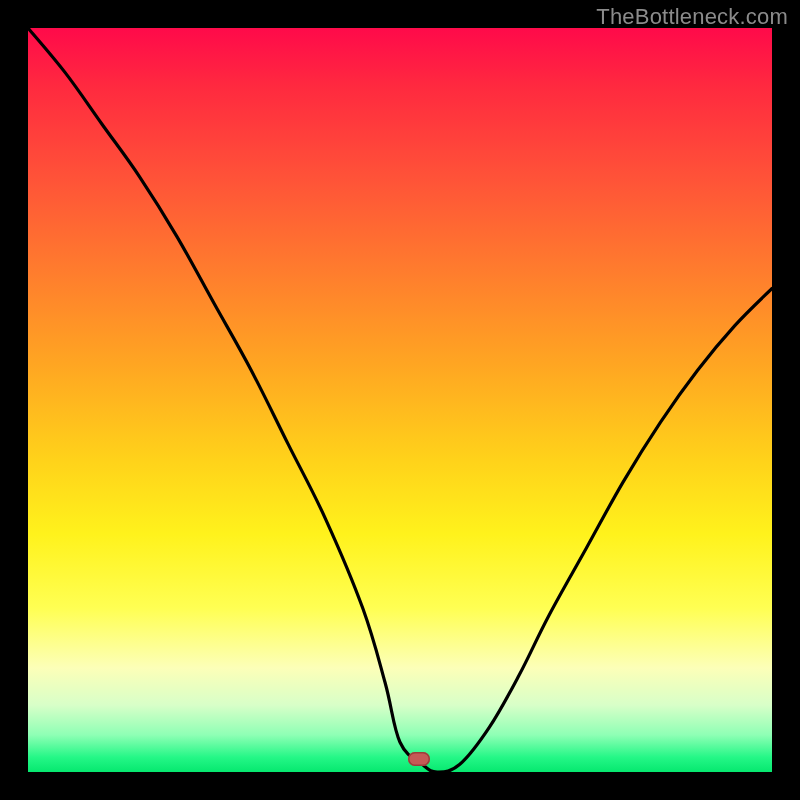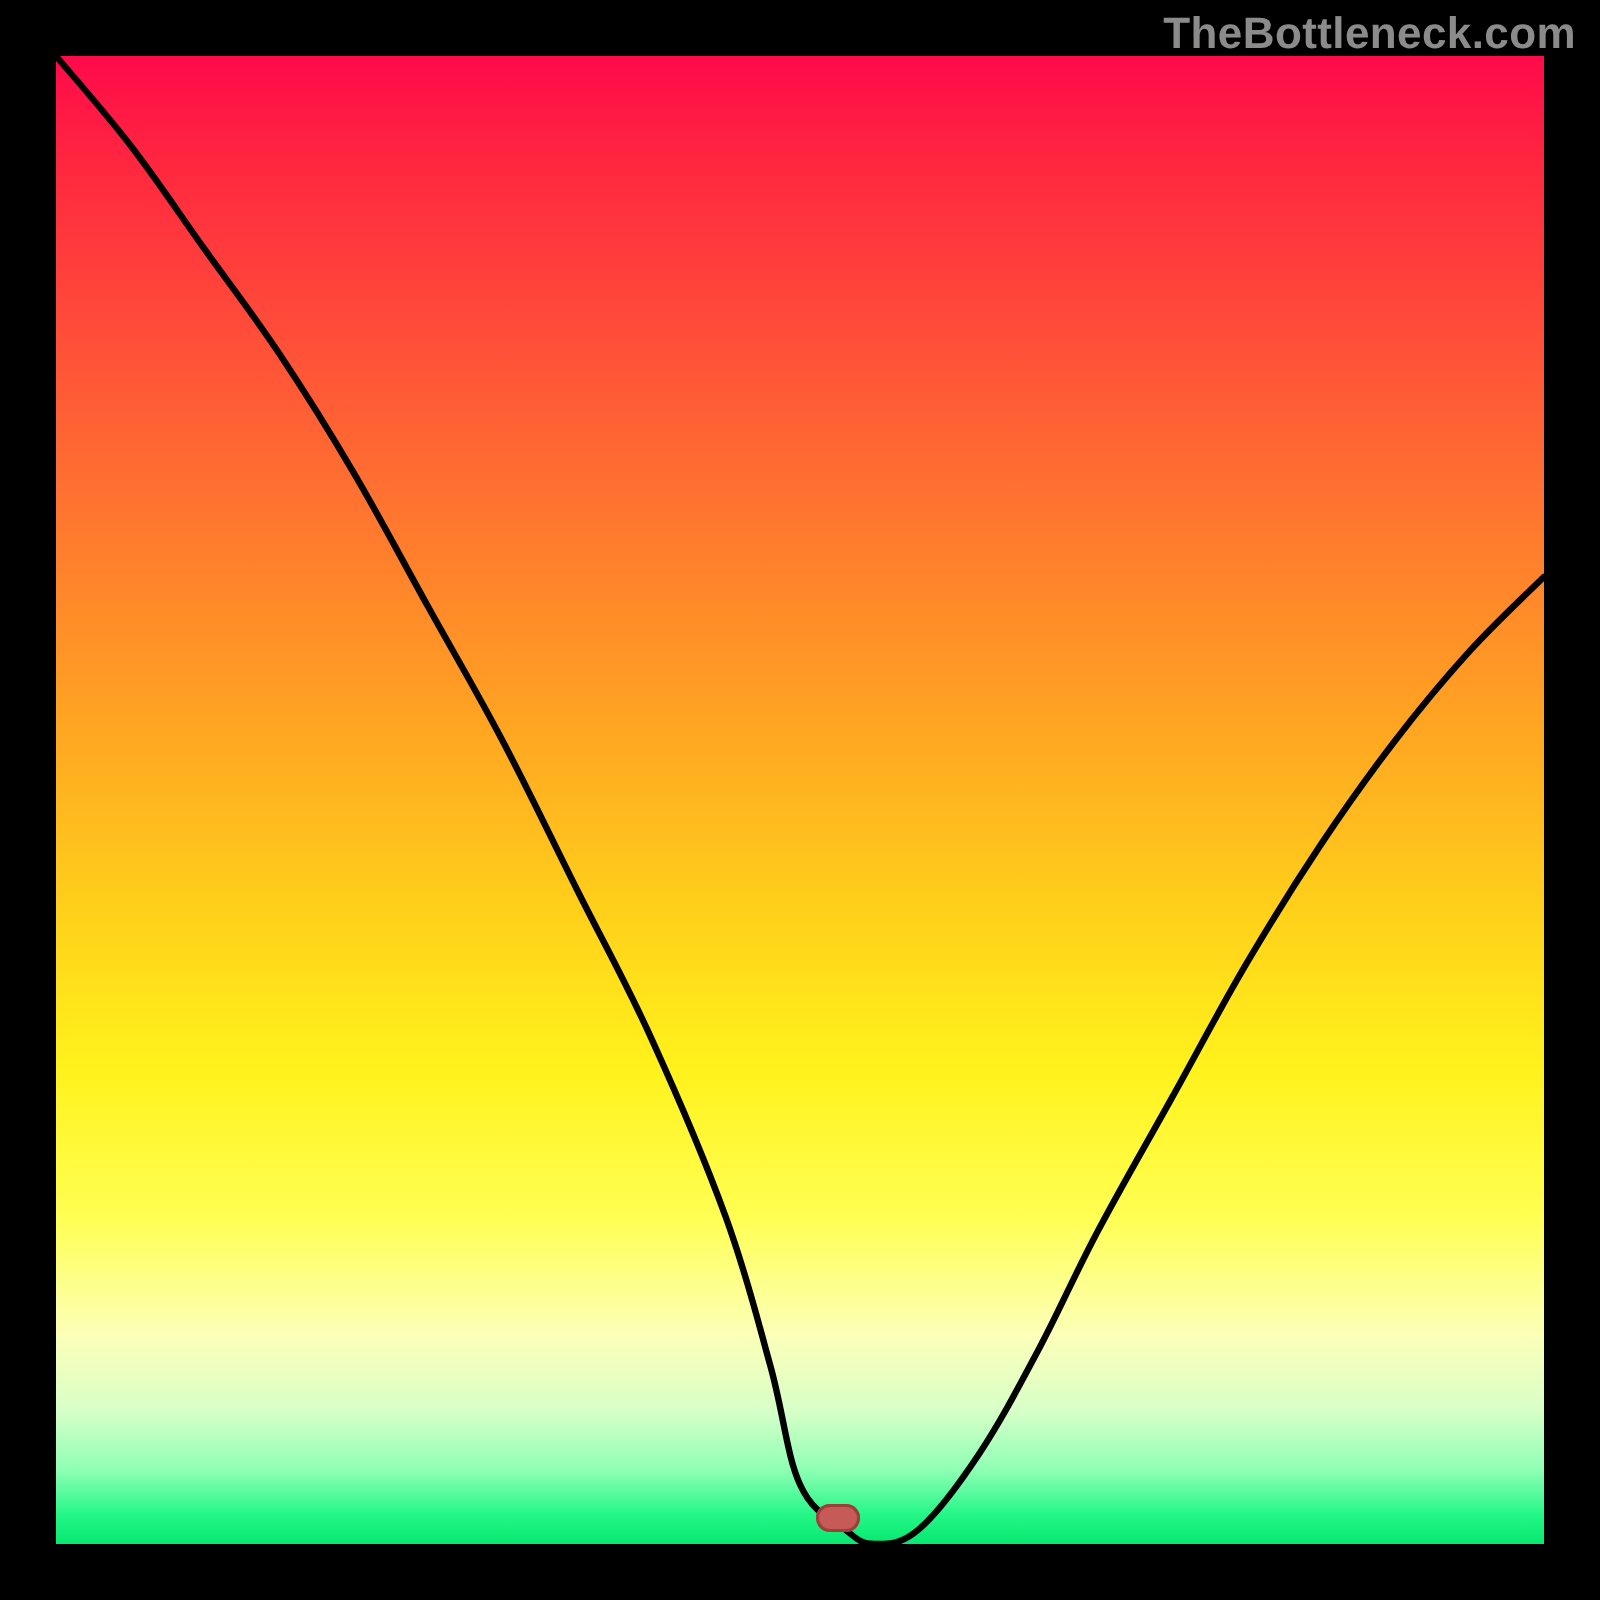--- a/index.html
+++ b/index.html
@@ -49,21 +49,20 @@
     );
   }
   .watermark {
     position: absolute;
     top: 4px;
     right: 12px;
     color: #8b8b8b;
     font-size: 22px;
     letter-spacing: 0.2px;
     user-select: none;
-    font-weight: bold;
   }
   svg.curve {
     position: absolute;
     inset: 0;
     width: 100%;
     height: 100%;
   }
   .marker {
     position: absolute;
     width: 22px;

